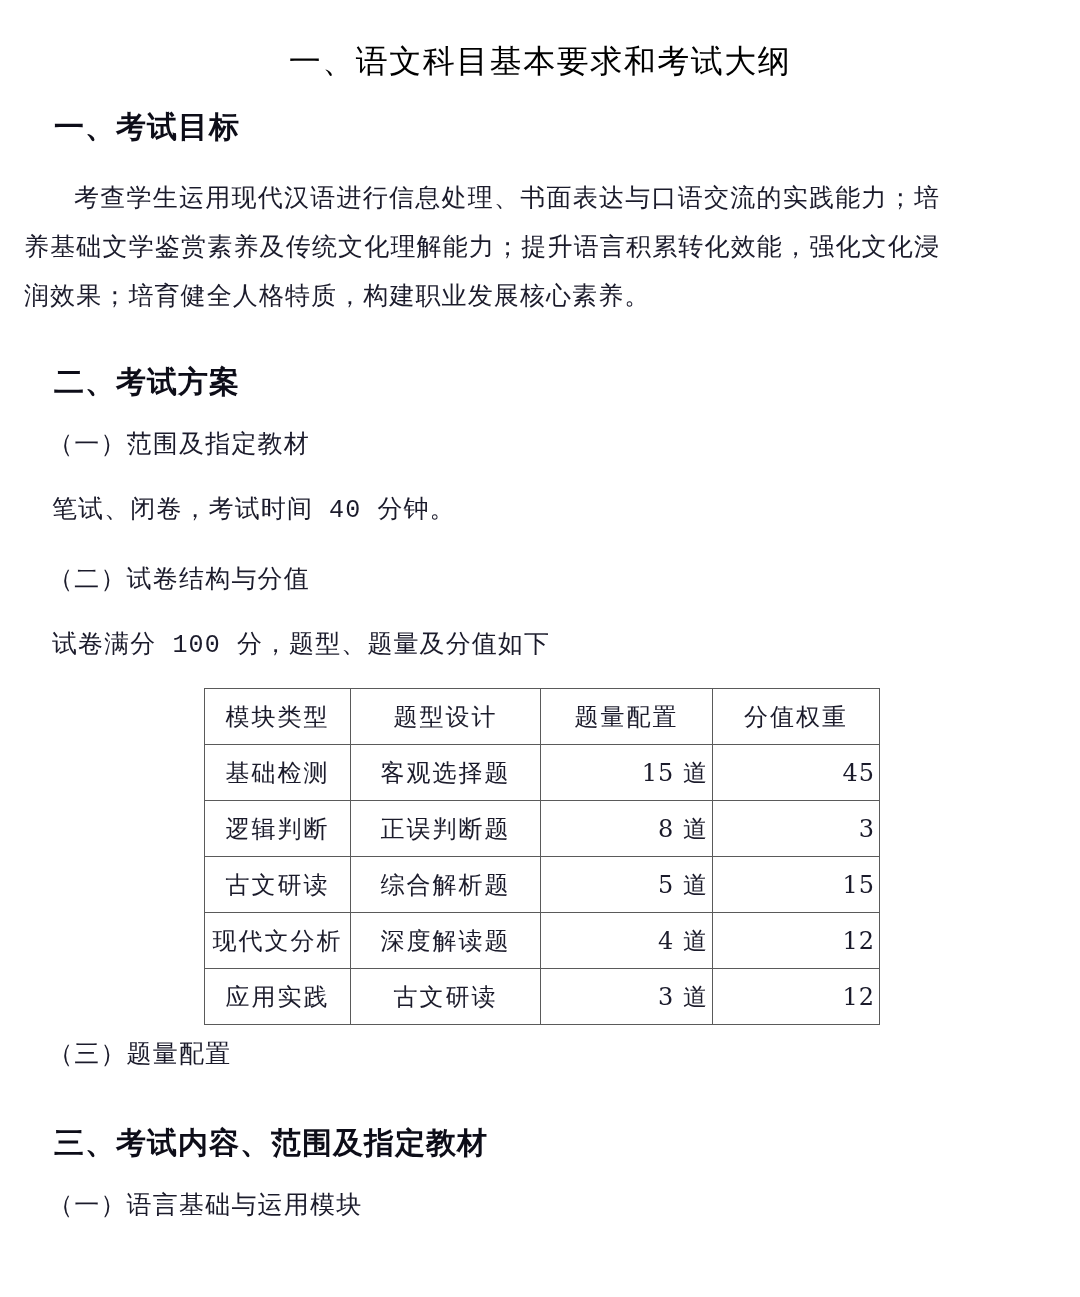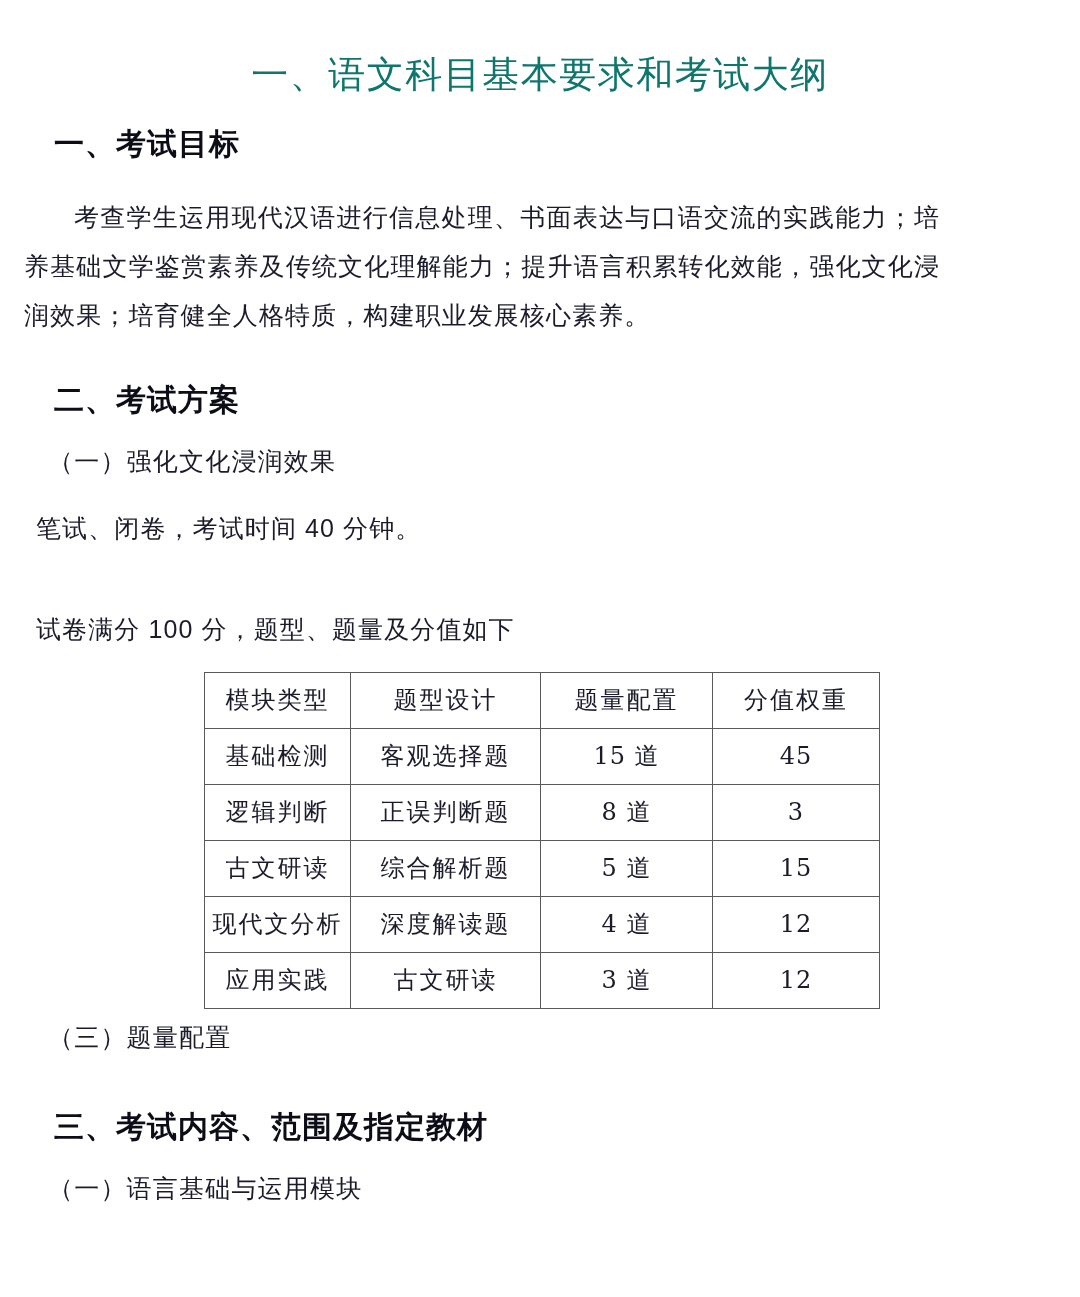--- a/index.html
+++ b/index.html
@@ -22,26 +22,26 @@
     width: 1080px;
     height: 1297px;
     box-sizing: border-box;
     padding: 0;
   }
 
   
   .doc-title {
     text-align: center;
     font-family: "DejaVu Serif", "Liberation Serif", serif;
-    font-size: 37px;
+    font-size: 32px;
     font-weight: 400;
     letter-spacing: 1.5px;
-    color: #0f766e;
-    margin: 0;
-    padding-top: 52px;
+    color: #000000;
+    margin: 0;
+    padding-top: 41px;
     line-height: 1.25;
   }
 
   
   .h-section {
     font-family: "DejaVu Sans", "Liberation Sans", sans-serif;
     font-size: 30px;
     font-weight: 700;
     letter-spacing: 1px;
     color: #0d0d18;
@@ -57,37 +57,37 @@
     font-weight: 400;
     letter-spacing: 1.2px;
     color: #1b1b2b;
     margin: 0;
     padding-left: 48px;
     line-height: 1.35;
   }
 
   
   .p-body {
-    font-family: Liberation Sans, sans-serif;
+    font-family: Liberation Mono, monospace;
     font-size: 25px;
     font-weight: 400;
     letter-spacing: 1.1px;
     color: #1b1b2b;
     margin: 0;
     padding-left: 24px;
     padding-right: 140px;
     line-height: 1.95;
     text-align: justify;
     text-justify: inter-character;
   }
   .p-body.indent {
     text-indent: 2em;
   }
   .p-body.noindent {
-    padding-left: 36px;
+    padding-left: 52px;
   }
 
   
   .sp-12 { height: 12px; }
   .sp-18 { height: 18px; }
   .sp-22 { height: 22px; }
   .sp-26 { height: 26px; }
   .sp-30 { height: 30px; }
   .sp-40 { height: 40px; }
 
@@ -114,20 +114,21 @@
     padding: 9px 4px;
     box-sizing: border-box;
   }
   table.score-table col.c0 { width: 146px; }
   table.score-table col.c1 { width: 190px; }
   table.score-table col.c2 { width: 172px; }
   table.score-table col.c3 { width: 167px; }
 
   table.score-table td.num {
     letter-spacing: 1px;
+    text-align: right;
   }
 </style>
 </head>
 <body>
 
 <div class="page">
 
   <h1 class="doc-title">一、语文科目基本要求和考试大纲</h1>
 
   <div class="sp-26"></div>
@@ -137,28 +138,29 @@
   <div class="sp-30"></div>
 
   <p class="p-body indent">考查学生运用现代汉语进行信息处理、书面表达与口语交流的实践能力；培养基础文学鉴赏素养及传统文化理解能力；提升语言积累转化效能，强化文化浸润效果；培育健全人格特质，构建职业发展核心素养。</p>
 
   <div class="sp-40"></div>
 
   <h2 class="h-section">二、考试方案</h2>
 
   <div class="sp-26"></div>
 
-  <p class="h-sub">（一）强化文化浸润效果</p>
+  <p class="h-sub">（一）范围及指定教材</p>
 
   <div class="sp-26"></div>
 
   <p class="p-body noindent">笔试、闭卷，考试时间 40 分钟。</p>
 
   <div class="sp-26"></div>
 
+  <p class="h-sub">（二）试卷结构与分值</p>
 
   <div class="sp-26"></div>
 
   <p class="p-body noindent">试卷满分 100 分，题型、题量及分值如下</p>
 
   <div class="sp-18"></div>
 
   <div class="table-wrap">
     <table class="score-table">
       <colgroup>

